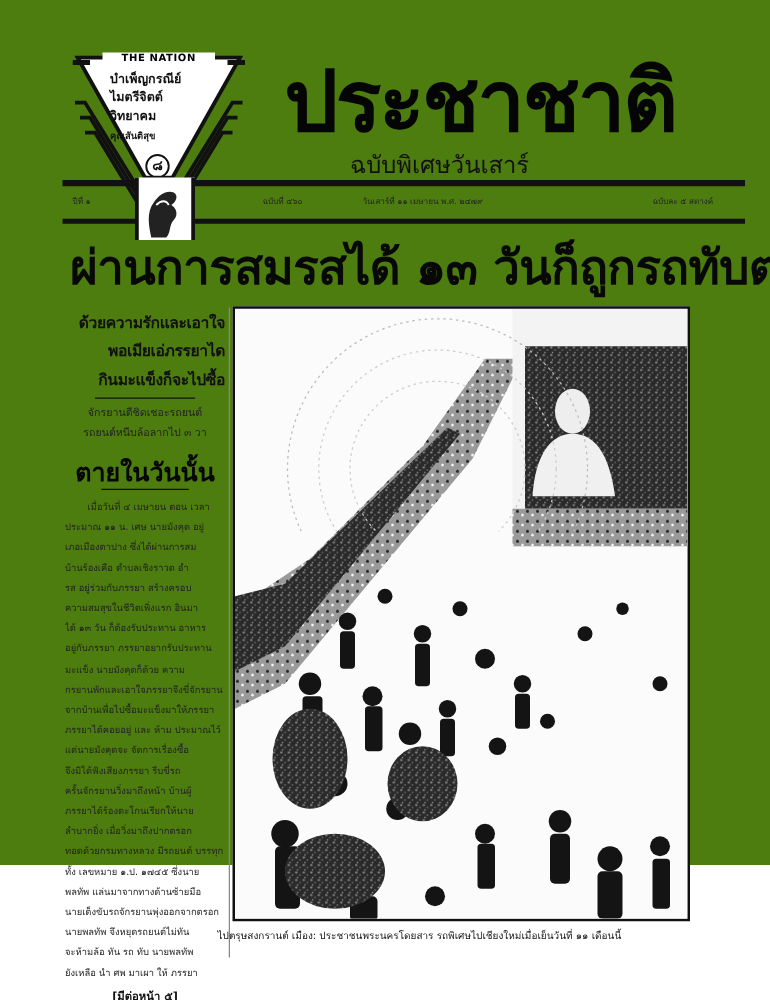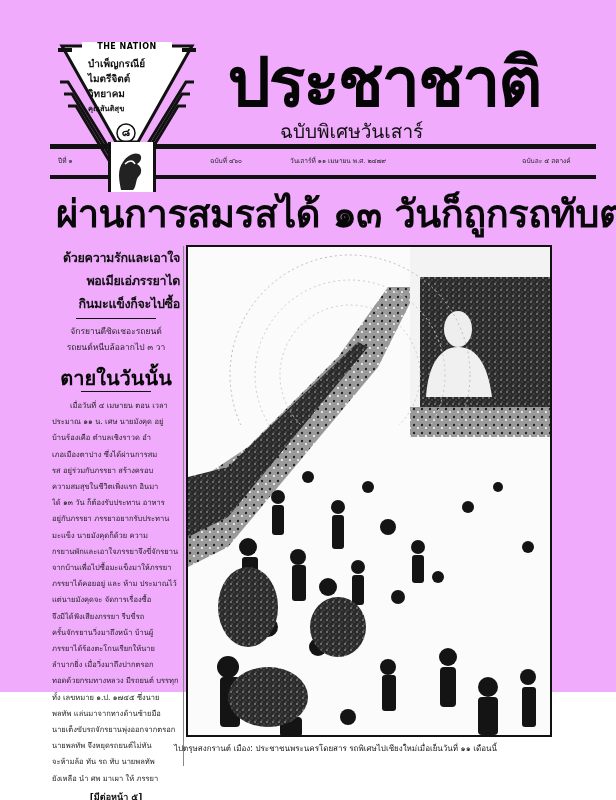--- a/index.html
+++ b/index.html
@@ -1,18 +1,18 @@
 <!DOCTYPE html>
 <html><head>
 <meta charset="utf-8">
 <style>
   html, body { margin: 0; padding: 0; background: #ffffff; }
   body { width: 616px; height: 800px; position: relative; overflow: hidden;
          font-family: "DejaVu Sans", sans-serif; color: #111; }
-  .page { position: absolute; left: 0; top: 0; width: 616px; height: 692px; background: #f0abfc; }
+  .page { position: absolute; left: 0; top: 0; width: 616px; height: 692px; background: #4d7c0f; }
 
   
   .emblem { position: absolute; left: 58px; top: 42px; width: 138px; height: 150px; }
   .emblem svg { position: absolute; left: 0; top: 0; }
   .emblem-title { position: absolute; left: 24px; top: 0; width: 90px; text-align: center;
     font-family: "DejaVu Sans", sans-serif; font-weight: bold; font-size: 8px; letter-spacing: 0.5px; color: #000;
     background: #fff; }
   .emblem-lines { position: absolute; left: 30px; top: 14px; width: 80px; text-align: left; }
   .emblem-line { font-size: 10px; font-weight: bold; line-height: 15px; color: #111; white-space: nowrap; }
   .emblem-line.small { font-size: 7.5px; }
@@ -118,22 +118,22 @@
     <div class="deck">พอเมียเอ่ภรรยาได</div>
     <div class="deck">กินมะแข็งก็จะไปซื้อ</div>
     <div class="deck-rule"></div>
     <div class="subdeck">จักรยานตีชิดเชอะรถยนต์</div>
     <div class="subdeck">รถยนต์หนีบล้อลากไป ๓ วา</div>
     <div class="section-head">ตายในวันนั้น</div>
     <div class="section-rule"></div>
     <div class="body-text">
       <div class="body-line indent">เมื่อวันที่ ๔ เมษายน ตอน เวลา</div>
       <div class="body-line">ประมาณ ๑๑ น. เศษ นายมังคุด อยู่</div>
+      <div class="body-line">เภอเมืองตาปาง ซึ่งได้ผ่านการสม</div>
       <div class="body-line">บ้านร้องเคือ ตำบลเชิงราวด อำ</div>
-      <div class="body-line">เภอเมืองตาปาง ซึ่งได้ผ่านการสม</div>
       <div class="body-line">รส อยู่ร่วมกับภรรยา สร้างครอบ</div>
       <div class="body-line">ความสมสุขในชีวิตเพิ่งแรก อินมา</div>
       <div class="body-line">ได้ ๑๓ วัน ก็ต้องรับประทาน อาหาร</div>
       <div class="body-line">อยู่กับภรรยา ภรรยาอยากรับประทาน</div>
       <div class="body-line">มะแข็ง นายมังคุดก็ด้วย ความ</div>
       <div class="body-line">กรยานพักและเอาใจภรรยาจึงขี่จักรยาน</div>
       <div class="body-line">จากบ้านเพื่อไปซื้อมะแข็งมาให้ภรรยา</div>
       <div class="body-line">ภรรยาได้คอยอยู่ และ ห้าม ประมาณไว้</div>
       <div class="body-line">แต่นายมังคุดจะ จัดการเรื่องซื้อ</div>
       <div class="body-line">จึงมิได้ฟังเสียงภรรยา รีบขี่รถ</div>

